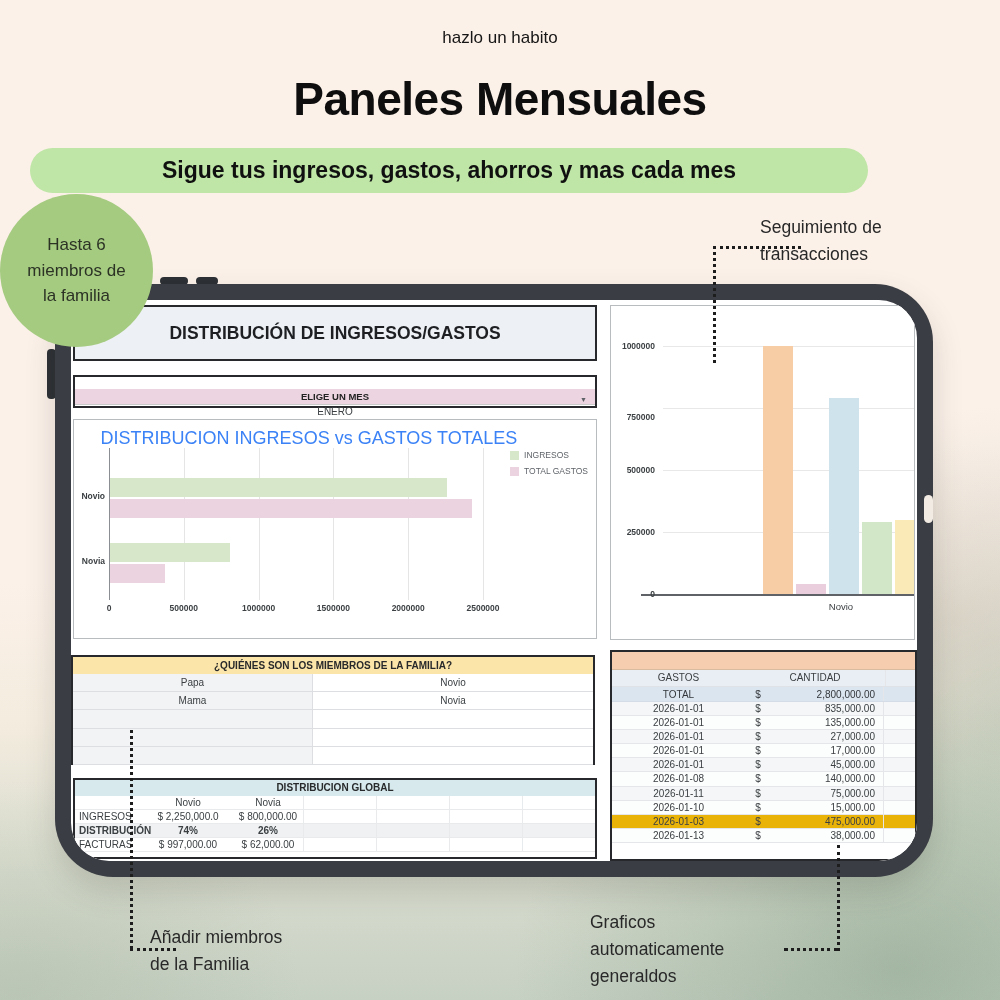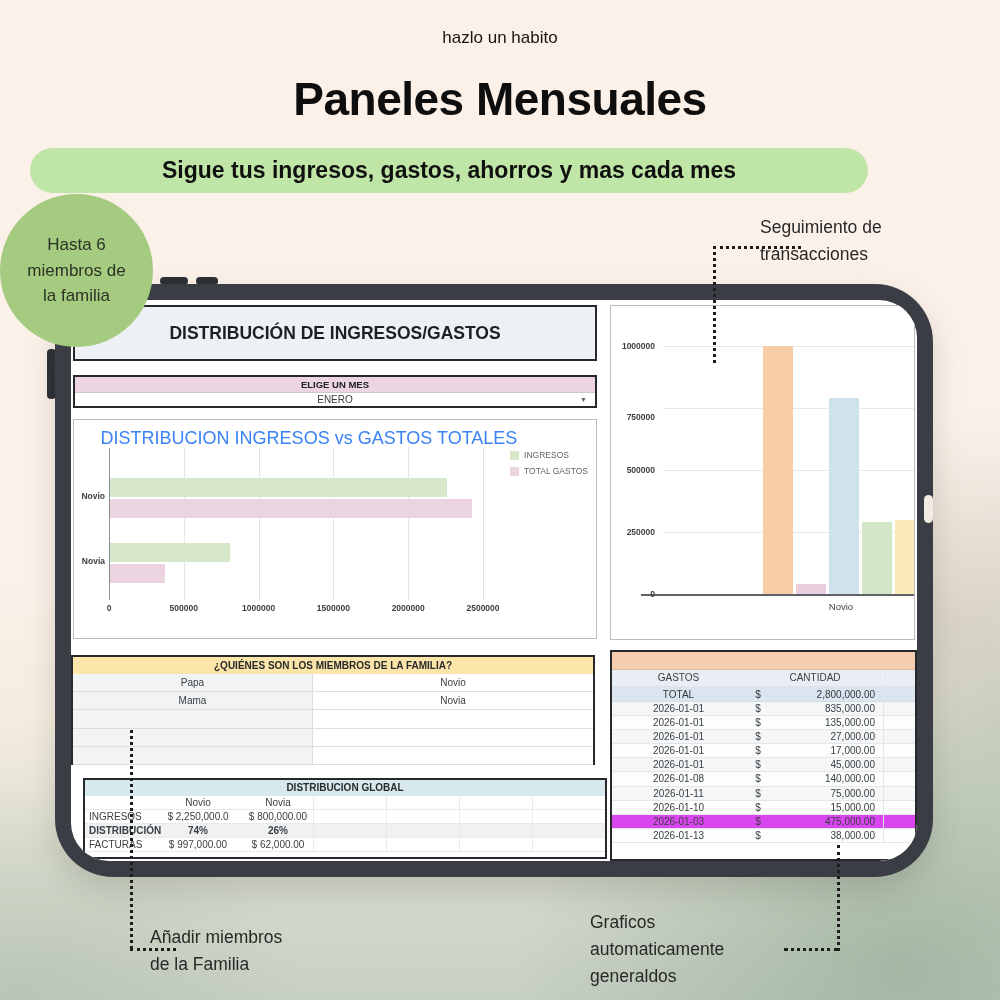--- a/index.html
+++ b/index.html
@@ -53,21 +53,21 @@
   .vgrid{position:absolute;top:28px;height:152px;width:1px;background:#e5e5e5}
   .vaxis{position:absolute;top:28px;height:152px;width:1px;background:#8b8f93}
   .xtick{position:absolute;top:183px;width:50px;text-align:center;font-size:8.5px;font-weight:bold;color:#3c4043}
   .hbar{position:absolute;left:36px;height:19px}
   .catlab{position:absolute;left:0;width:31px;text-align:right;font-size:8.5px;font-weight:bold;color:#3c4043}
   .famtable{left:0;top:355px;width:524px;height:110px}
   .band{height:17px;text-align:center;line-height:17px;font-size:10px;font-weight:bold;color:#28292b}
   .frow{display:flex;height:18.2px;border-bottom:1px solid #dcdee1;font-size:10px;color:#3c4043}
   .fcl{width:240px;background:#f2f3f4;border-right:1px solid #dcdee1;text-align:center;line-height:18px}
   .fcr{flex:1;background:#fff;text-align:center;line-height:18px}
-  .glbtable{left:12px;top:478px;width:524px;height:81px;overflow:hidden}
+  .glbtable{left:2px;top:478px;width:524px;height:81px;overflow:hidden}
   .grow{display:flex;height:14px;border-bottom:1px solid #e8eaec;font-size:10px;color:#3c4043;background:#fff}
   .gc{line-height:14px;text-align:center}
   .gc-lab{width:68px;text-align:left;padding-left:4px}
   .gc-1{width:90px}.gc-2{width:70px}
   .gfill{flex:1;border-left:1px solid #e8eaec}
   .rchart{left:539px;top:5px;width:305px;height:335px;overflow:hidden}
   .hgrid{position:absolute;left:52px;right:0;height:1px;background:#e8e8e8}
   .ytick{position:absolute;left:0;width:44px;text-align:right;font-size:8.5px;font-weight:bold;color:#3c4043}
   .xaxis{position:absolute;left:30px;right:0;top:288px;height:2px;background:#5f6368}
   .vbar{position:absolute;width:30px}
@@ -95,21 +95,21 @@
 <div class="abs tab-btn" style="left:160px;top:277px;width:28px;height:8px"></div>
 <div class="abs tab-btn" style="left:196px;top:277px;width:22px;height:8px"></div>
 <div class="abs tab-btn" style="left:47px;top:349px;width:9px;height:50px"></div>
 <div class="abs cam"></div>
 
 <div class="abs screen">
 
   <div class="card-dark title-card">DISTRIBUCIÓN DE INGRESOS/GASTOS</div>
 
   <div class="card-dark month-card">
-    <div class="month-band" style="background: rgb(236, 212, 224);">ELIGE UN MES</div>
+    <div class="month-band" style="background: rgb(236, 212, 224); margin-top: 12px;">ELIGE UN MES</div>
     <div class="month-value">ENERO</div>
     <div class="caret">▼</div>
   </div>
 
   <div class="card-gray lchart" id="left-chart">
     <div class="chart-title">DISTRIBUCION INGRESOS vs GASTOS TOTALES</div>
     <div class="legend" id="left-legend">
         <div class="litem">
           <div class="lsw" style="background: rgb(214, 232, 201);"></div>
           <div class="llab">INGRESOS</div>
@@ -281,21 +281,21 @@
           <div class="tc tc-cur">$</div>
           <div class="tc tc-amt">75,000.00</div>
           <div class="tc-fill"></div>
         </div>
         <div class="txrow" style="background: rgb(252, 253, 253);">
           <div class="tc tc-date">2026-01-10</div>
           <div class="tc tc-cur">$</div>
           <div class="tc tc-amt">15,000.00</div>
           <div class="tc-fill"></div>
         </div>
-        <div class="txrow" style="background: #d946ef;">
+        <div class="txrow" style="background: #eab308;">
           <div class="tc tc-date">2026-01-03</div>
           <div class="tc tc-cur">$</div>
           <div class="tc tc-amt">475,000.00</div>
           <div class="tc-fill"></div>
         </div>
         <div class="txrow" style="background: rgb(252, 253, 253);">
           <div class="tc tc-date">2026-01-13</div>
           <div class="tc tc-cur">$</div>
           <div class="tc tc-amt">38,000.00</div>
           <div class="tc-fill"></div>

